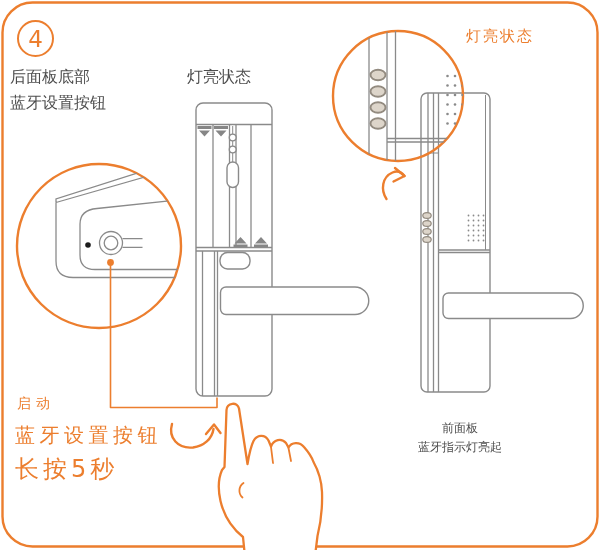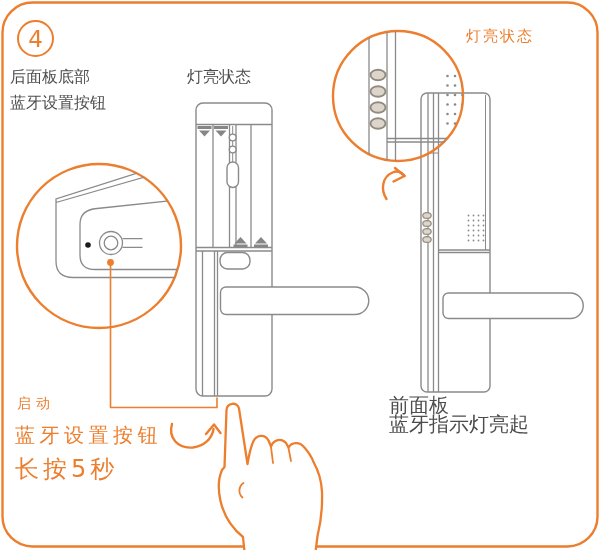--- a/index.html
+++ b/index.html
@@ -19,22 +19,22 @@
   .ofill{fill:var(--accent-orange,#ec7e2e);stroke:none;}
   .whand{fill:#fff;stroke:var(--accent-orange,#ec7e2e);stroke-width:2.3;stroke-linejoin:round;stroke-linecap:round;}
   
   .txt{position:absolute;color:var(--text-gray,#4d4d4d);font-size:16px;line-height:26px;white-space:nowrap;}
   .otxt{position:absolute;color:var(--accent-orange,#ec7e2e);font-weight:500;white-space:nowrap;}
   .badge{
     position:absolute;left:17px;top:20px;width:37px;height:37px;border-radius:50%;
     border:2.2px solid var(--accent-orange,#ec7e2e);color:var(--accent-orange,#ec7e2e);
     font-size:23px;display:flex;align-items:center;justify-content:center;box-sizing:border-box;
   }
-  .front-label{position:absolute;left:389px;top:396px;width:142px;
-    color:var(--text-gray,#4d4d4d);font-size:20px;line-height:19px;}
+  .front-label{position:absolute;left:389px;top:419px;width:142px;text-align:center;
+    color:var(--text-gray,#4d4d4d);font-size:12px;line-height:19px;}
 </style>
 </head>
 <body>
 
 <div class="stage">
 
   <svg width="600" height="550" viewBox="0 0 600 550">
     <defs>
       <clipPath id="clipL">
           <circle cx="99" cy="246" r="82"></circle>

